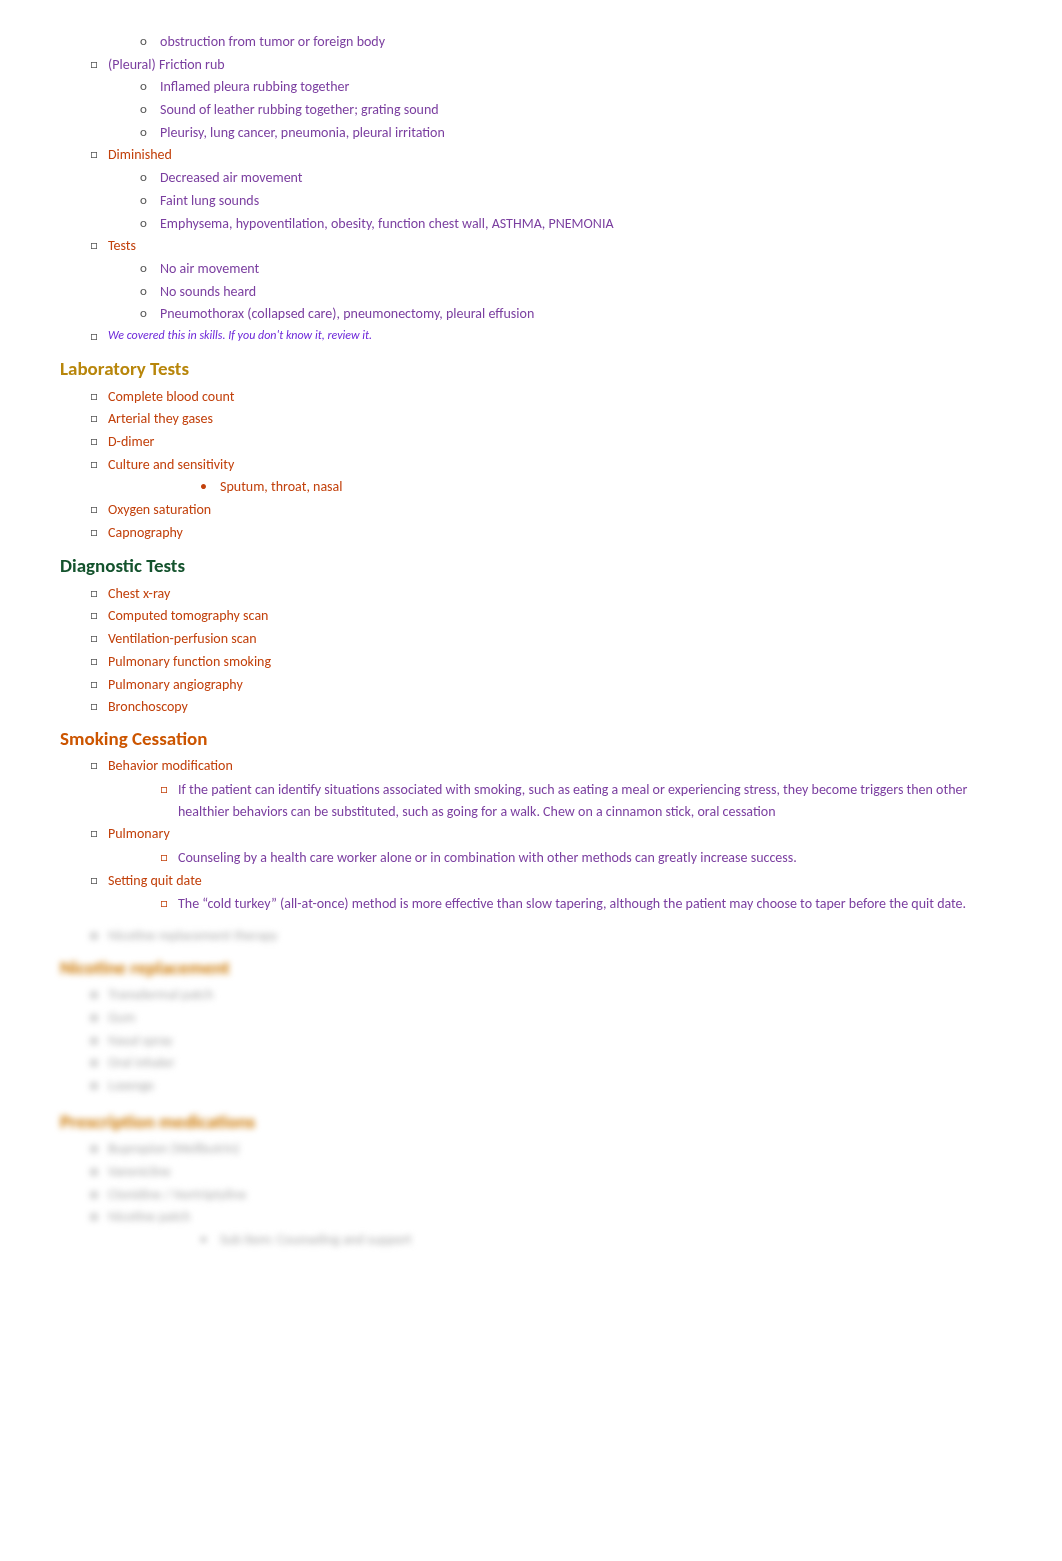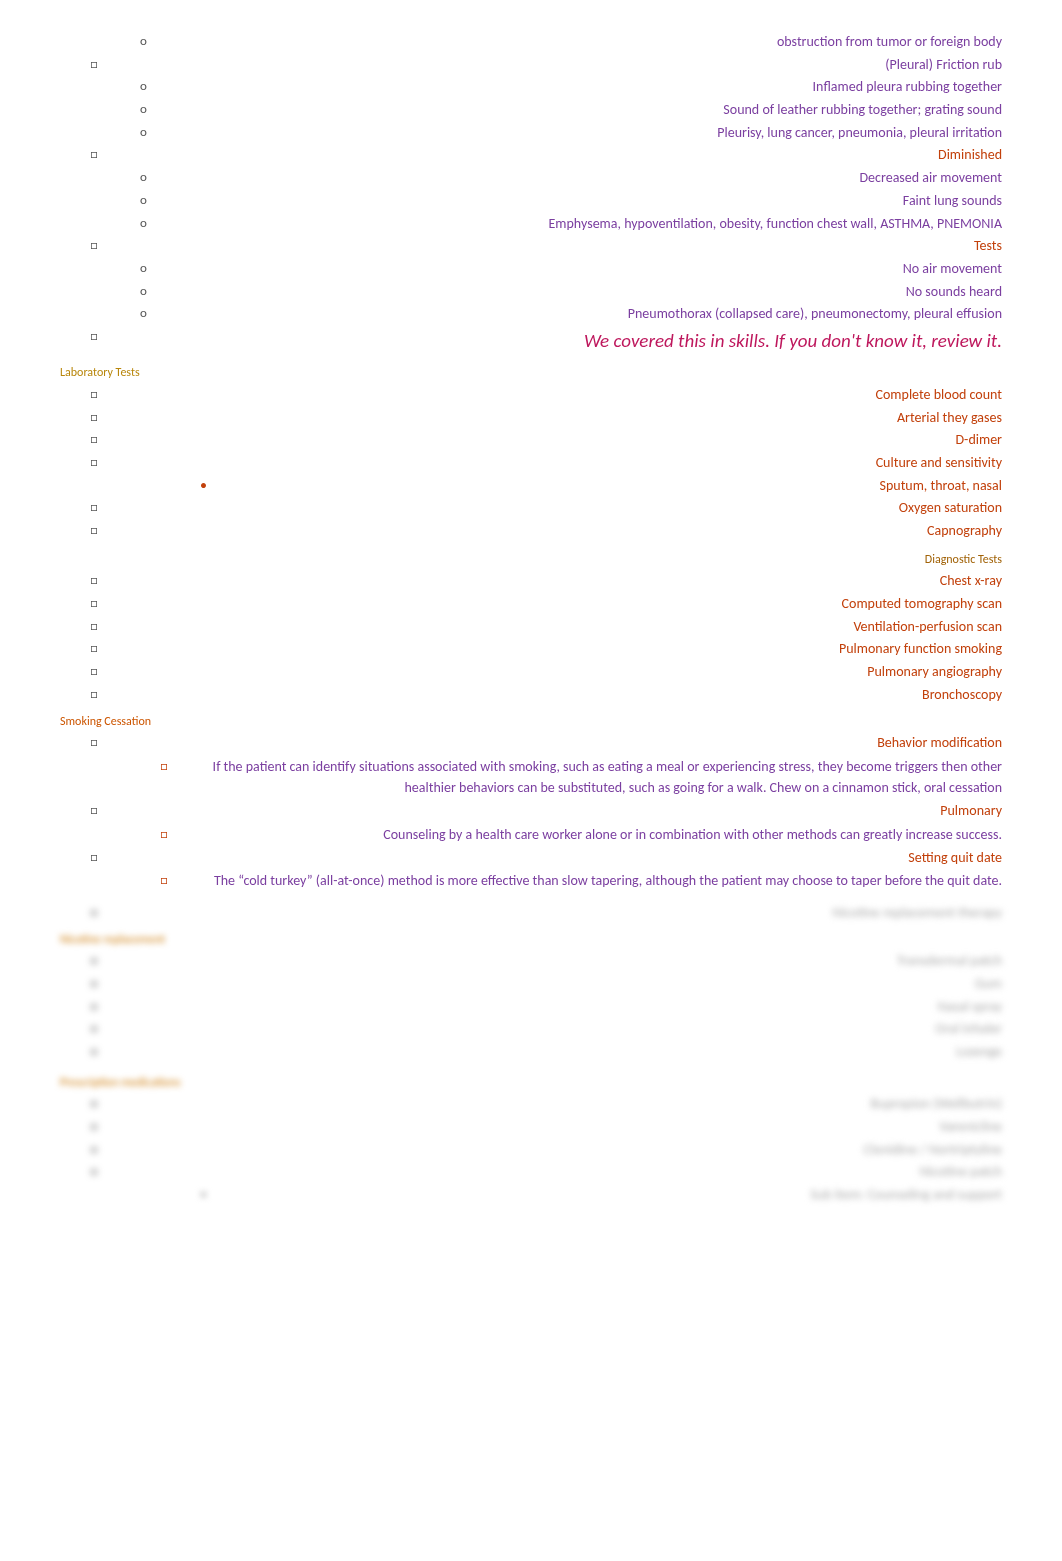--- a/index.html
+++ b/index.html
@@ -7,22 +7,22 @@
       font-family: Calibri, Arial, sans-serif;
       font-size: 14px;
       color: #222;
       background: #fff;
       padding: 30px 60px 60px 60px;
       line-height: 1.55;
     }
 
     .section-header {
       color: #b8860b;
-      font-weight: normal;
-      font-size: 12px;
+      font-weight: bold;
+      font-size: 19px;
       margin-top: 6px;
       margin-bottom: 2px;
     }
 
     .bullet-level1 {
       display: flex;
       align-items: flex-start;
       margin-left: 30px;
       margin-top: 1px;
     }
@@ -72,21 +72,20 @@
       margin-left: 100px;
       margin-top: 2px;
     }
     .level2-para .bullet-char {
       min-width: 18px;
       font-size: 13px;
     }
 
     .wrap-text {
       flex: 1;
-      text-align: right;
     }
 
   </style>
 </head>
 <body>
 
 <div class="bullet-level2">
   <span class="bullet-char text-dark">o</span>
   <span class="wrap-text text-purple">obstruction from tumor or foreign body</span>
 </div>
@@ -137,21 +136,21 @@
   <span class="bullet-char text-dark">o</span>
   <span class="wrap-text text-purple">No sounds heard</span>
 </div>
 <div class="bullet-level2">
   <span class="bullet-char text-dark">o</span>
   <span class="wrap-text text-purple">Pneumothorax (collapsed care), pneumonectomy,   pleural effusion</span>
 </div>
 
 <div class="bullet-level1">
   <span class="bullet-char text-dark">□</span>
-  <span class="wrap-text" style="color:#be185d; font-style:italic; font-size:19px;">We covered this in skills. If you don't know it, review it.</span>
+  <span class="wrap-text" style="color:#6d28d9; font-style:italic; font-size:12px;">We covered this in skills. If you don't know it, review it.</span>
 </div>
 
 <div class="section-header" style="color:#b8860b; margin-top:8px; margin-left:0;">
   <span>Laboratory Tests</span>
 </div>
 
 <div class="bullet-level1">
   <span class="bullet-char text-dark">□</span>
   <span class="wrap-text text-dark">Complete blood count</span>
 </div>
@@ -174,21 +173,21 @@
 </div>
 <div class="bullet-level1">
   <span class="bullet-char text-dark">□</span>
   <span class="wrap-text text-dark">Oxygen saturation</span>
 </div>
 <div class="bullet-level1">
   <span class="bullet-char text-dark">□</span>
   <span class="wrap-text text-dark">Capnography</span>
 </div>
 
-<div class="section-header" style="color:#a16207; margin-top:8px;text-align:right;">
+<div class="section-header" style="color:#14532d; margin-top:8px;">
   <span>Diagnostic Tests</span>
 </div>
 
 <div class="bullet-level1">
   <span class="bullet-char text-dark">□</span>
   <span class="wrap-text text-dark">Chest x-ray</span>
 </div>
 <div class="bullet-level1">
   <span class="bullet-char text-dark">□</span>
   <span class="wrap-text text-dark">Computed tomography scan</span>

